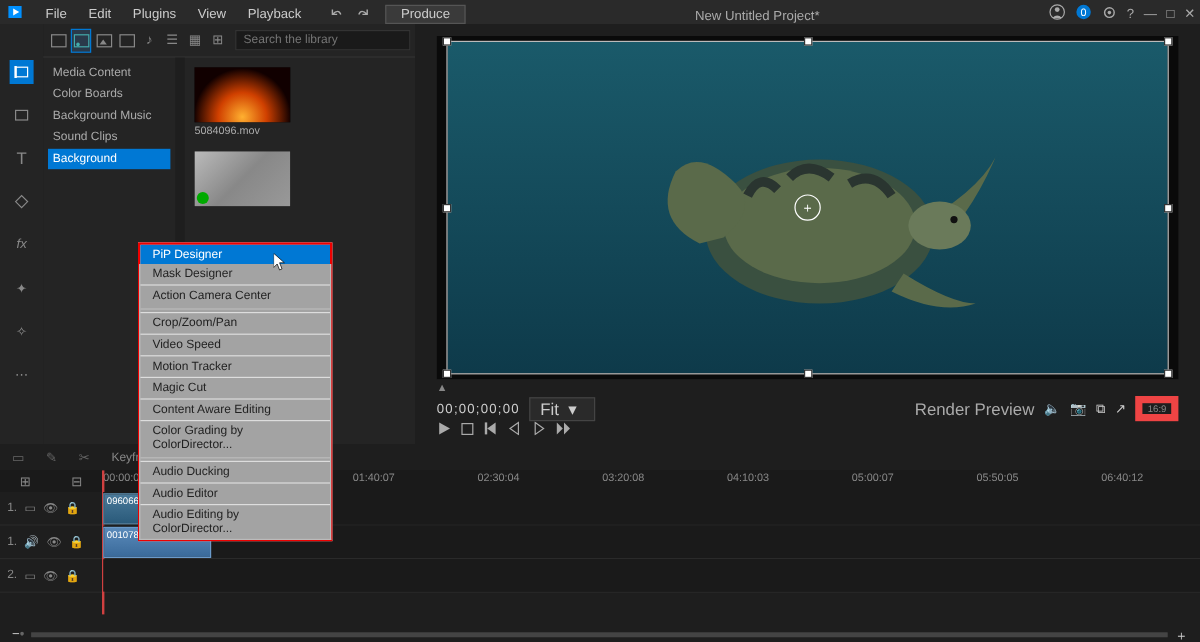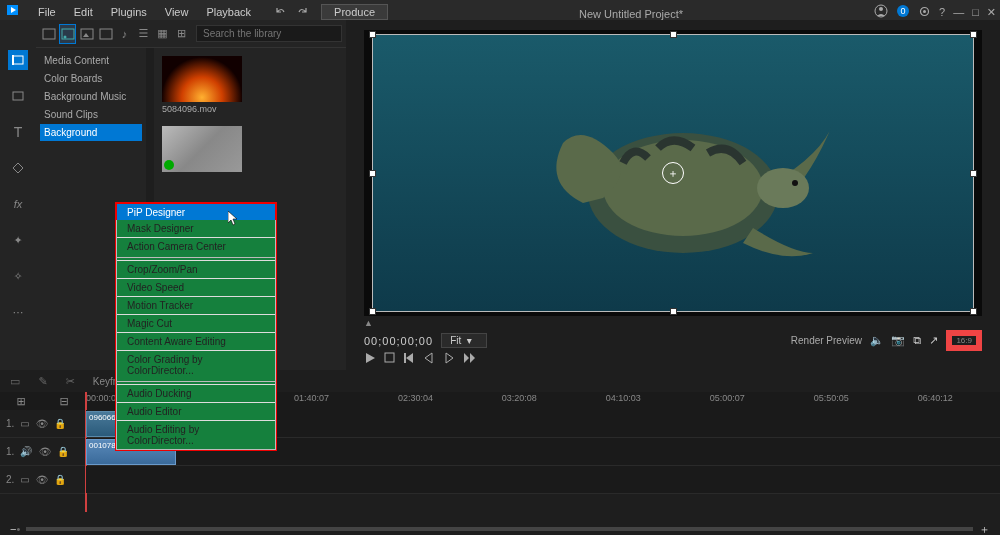--- a/index.html
+++ b/index.html
@@ -32,30 +32,30 @@
 .collapse-bar{width:8px;background:#1e1e1e;display:flex;align-items:center;justify-content:center;color:#666;cursor:pointer}
 .preview-panel{flex:1;background:#1e1e1e;display:flex;flex-direction:column;padding:10px 18px 4px 18px}
 .preview-canvas{flex:1;background:#0a0a0a;position:relative;display:flex;align-items:center;justify-content:center}
 .video-frame{position:absolute;left:8px;right:8px;top:4px;bottom:4px;background:linear-gradient(180deg,#1a5a6a 0%,#0e3a4a 100%);border:1px solid #bbb}
 .handle{position:absolute;width:7px;height:7px;background:#fff;border:1px solid #333}
 .ctx-menu{position:absolute;left:115px;top:202px;width:162px;background:#eee;border:2px solid #e00;z-index:100;color:#222;font-size:10px}
 .ctx-item{padding:3px 10px;cursor:pointer;border-top:1px solid #ddd}
 .ctx-item:first-child{border-top:none}
 .ctx-item.hl{background:#0078d4;color:#fff}
 .ctx-group-sep{height:0;border-top:1px solid #bbb;margin:2px 0}
-.ctx-wrap{background:#15803d}
+.ctx-wrap{background:#a3a3a3}
 .preview-controls{height:50px;display:flex;flex-direction:column}
 .pc-scrub{height:14px;display:flex;align-items:center}
 .pc-row{flex:1;display:flex;align-items:center;gap:8px}
 .pc-left{display:flex;align-items:center;gap:8px}
 .timecode{color:#ccc;font-size:11px;letter-spacing:1px}
-.fit-sel{background:#2a2a2a;border:1px solid #444;color:#ccc;padding:1px 14px 1px 8px;font-size:10px;position:relative}
+.fit-sel{background:#2a2a2a;border:1px solid #444;color:#ccc;padding:1px 14px 1px 8px;font-size:14px;position:relative}
 .play-btns{display:flex;gap:8px;color:#aaa;align-items:center}
 .pc-right{margin-left:auto;display:flex;gap:8px;align-items:center}
-.render-btn{background:transparent;color:#aaa;border:none;font-size:10px;cursor:pointer}
+.render-btn{background:transparent;color:#aaa;border:none;font-size:14px;cursor:pointer}
 .ratio-box{border:6px solid #ef4444;padding:0px 4px;font-size:8px;color:#888}
 .bottom{height:165px;background:#1e1e1e;display:flex;flex-direction:column}
 .tl-toolbar{height:22px;display:flex;align-items:center;padding:0 10px;gap:18px;color:#666}
 .tl-ruler{height:18px;position:relative;background:#1a1a1a;display:flex}
 .ruler-labels{position:absolute;left:86px;right:10px;top:0;height:18px}
 .rl{position:absolute;top:1px;font-size:9px;color:#888}
 .tracks{flex:1;overflow:hidden}
 .track{height:28px;display:flex;align-items:center;border-bottom:1px solid #2a2a2a}
 .track-head{width:86px;display:flex;align-items:center;gap:6px;padding-left:6px;color:#888;font-size:10px}
 .track-content{flex:1;height:100%;position:relative;background:#1a1a1a}

